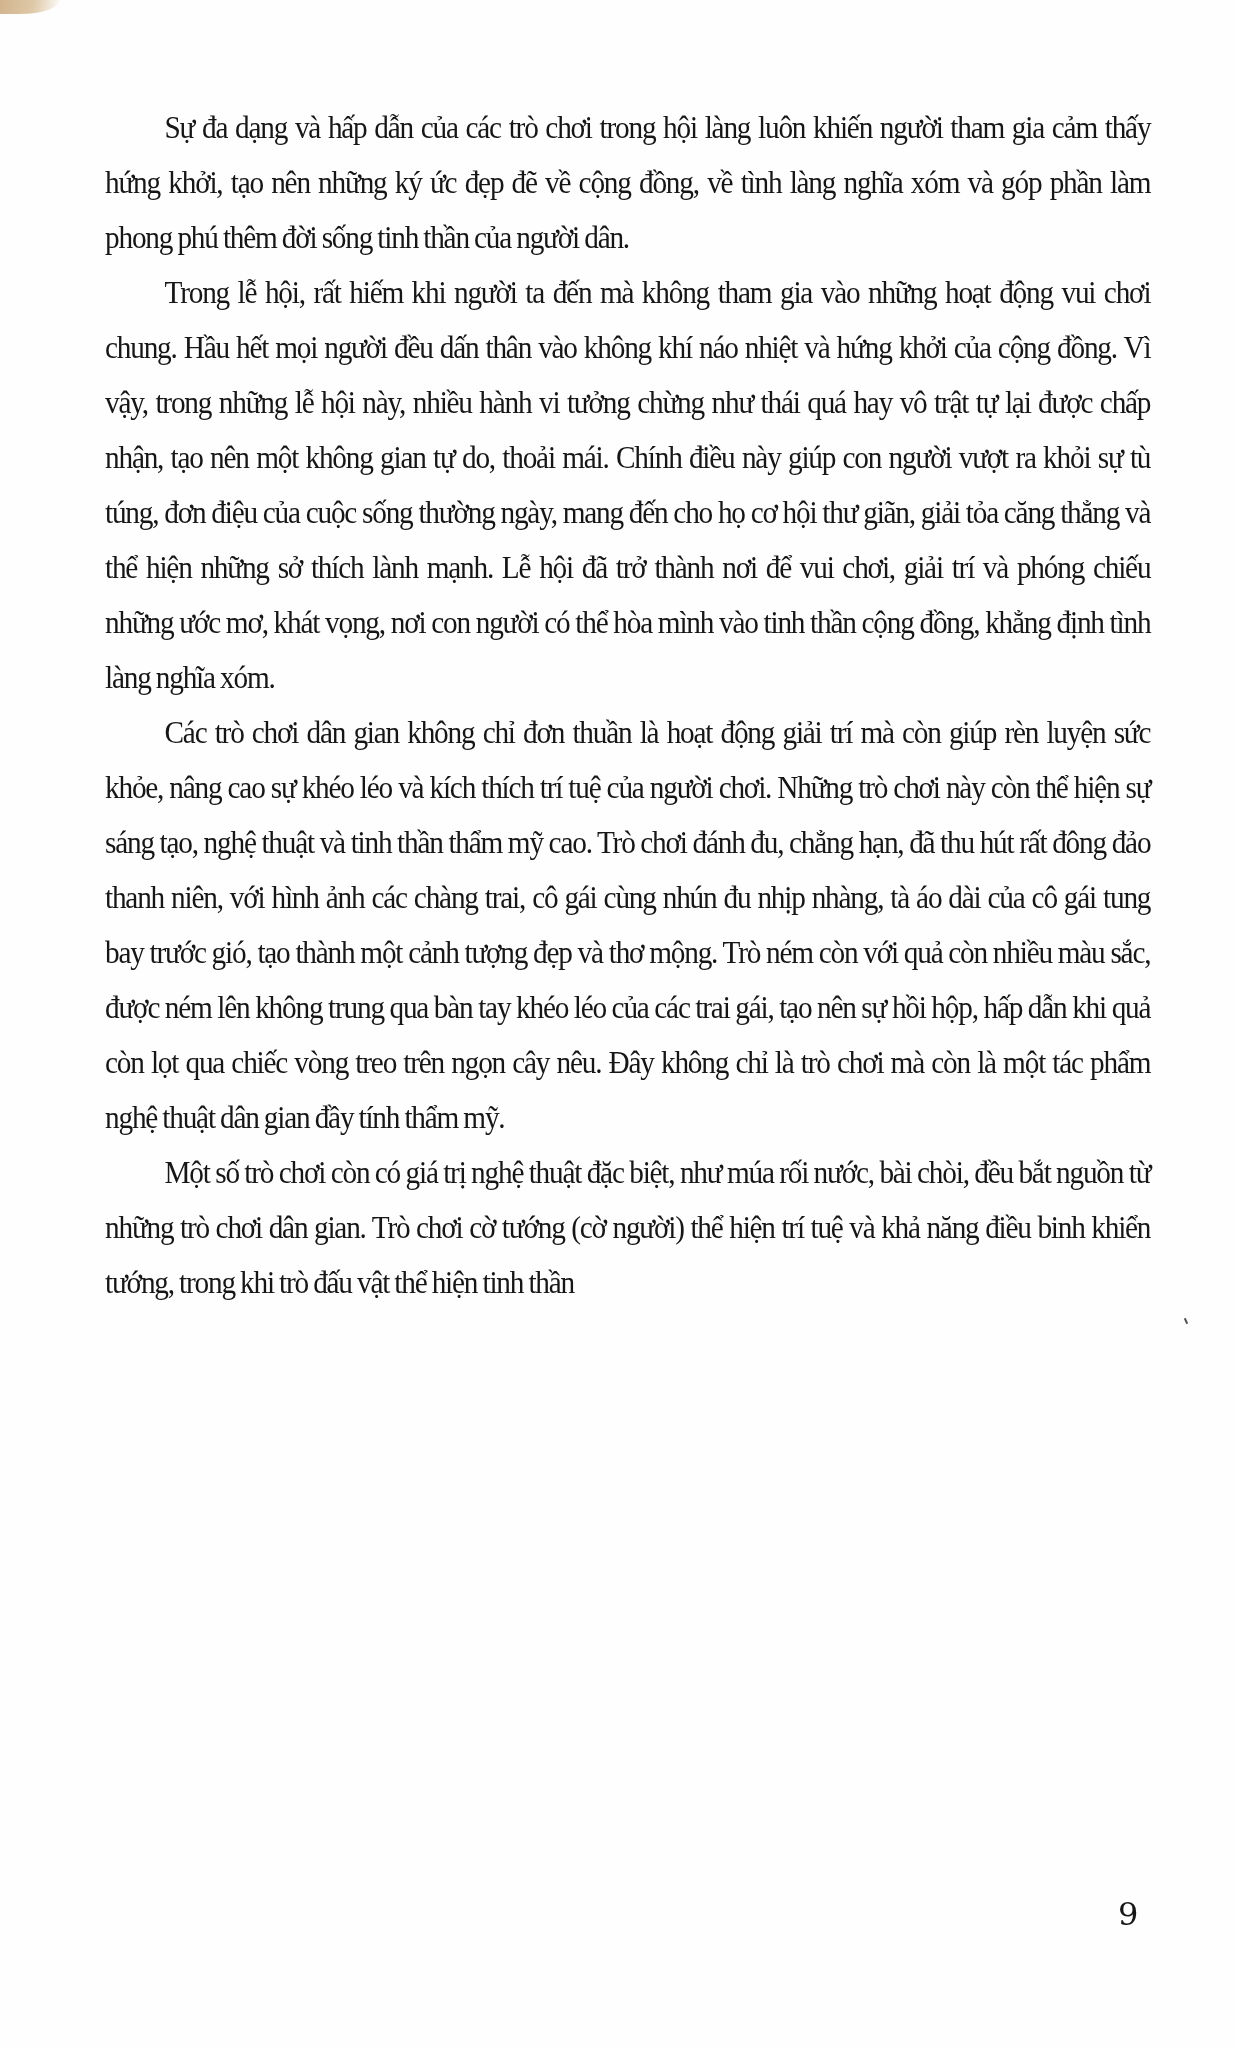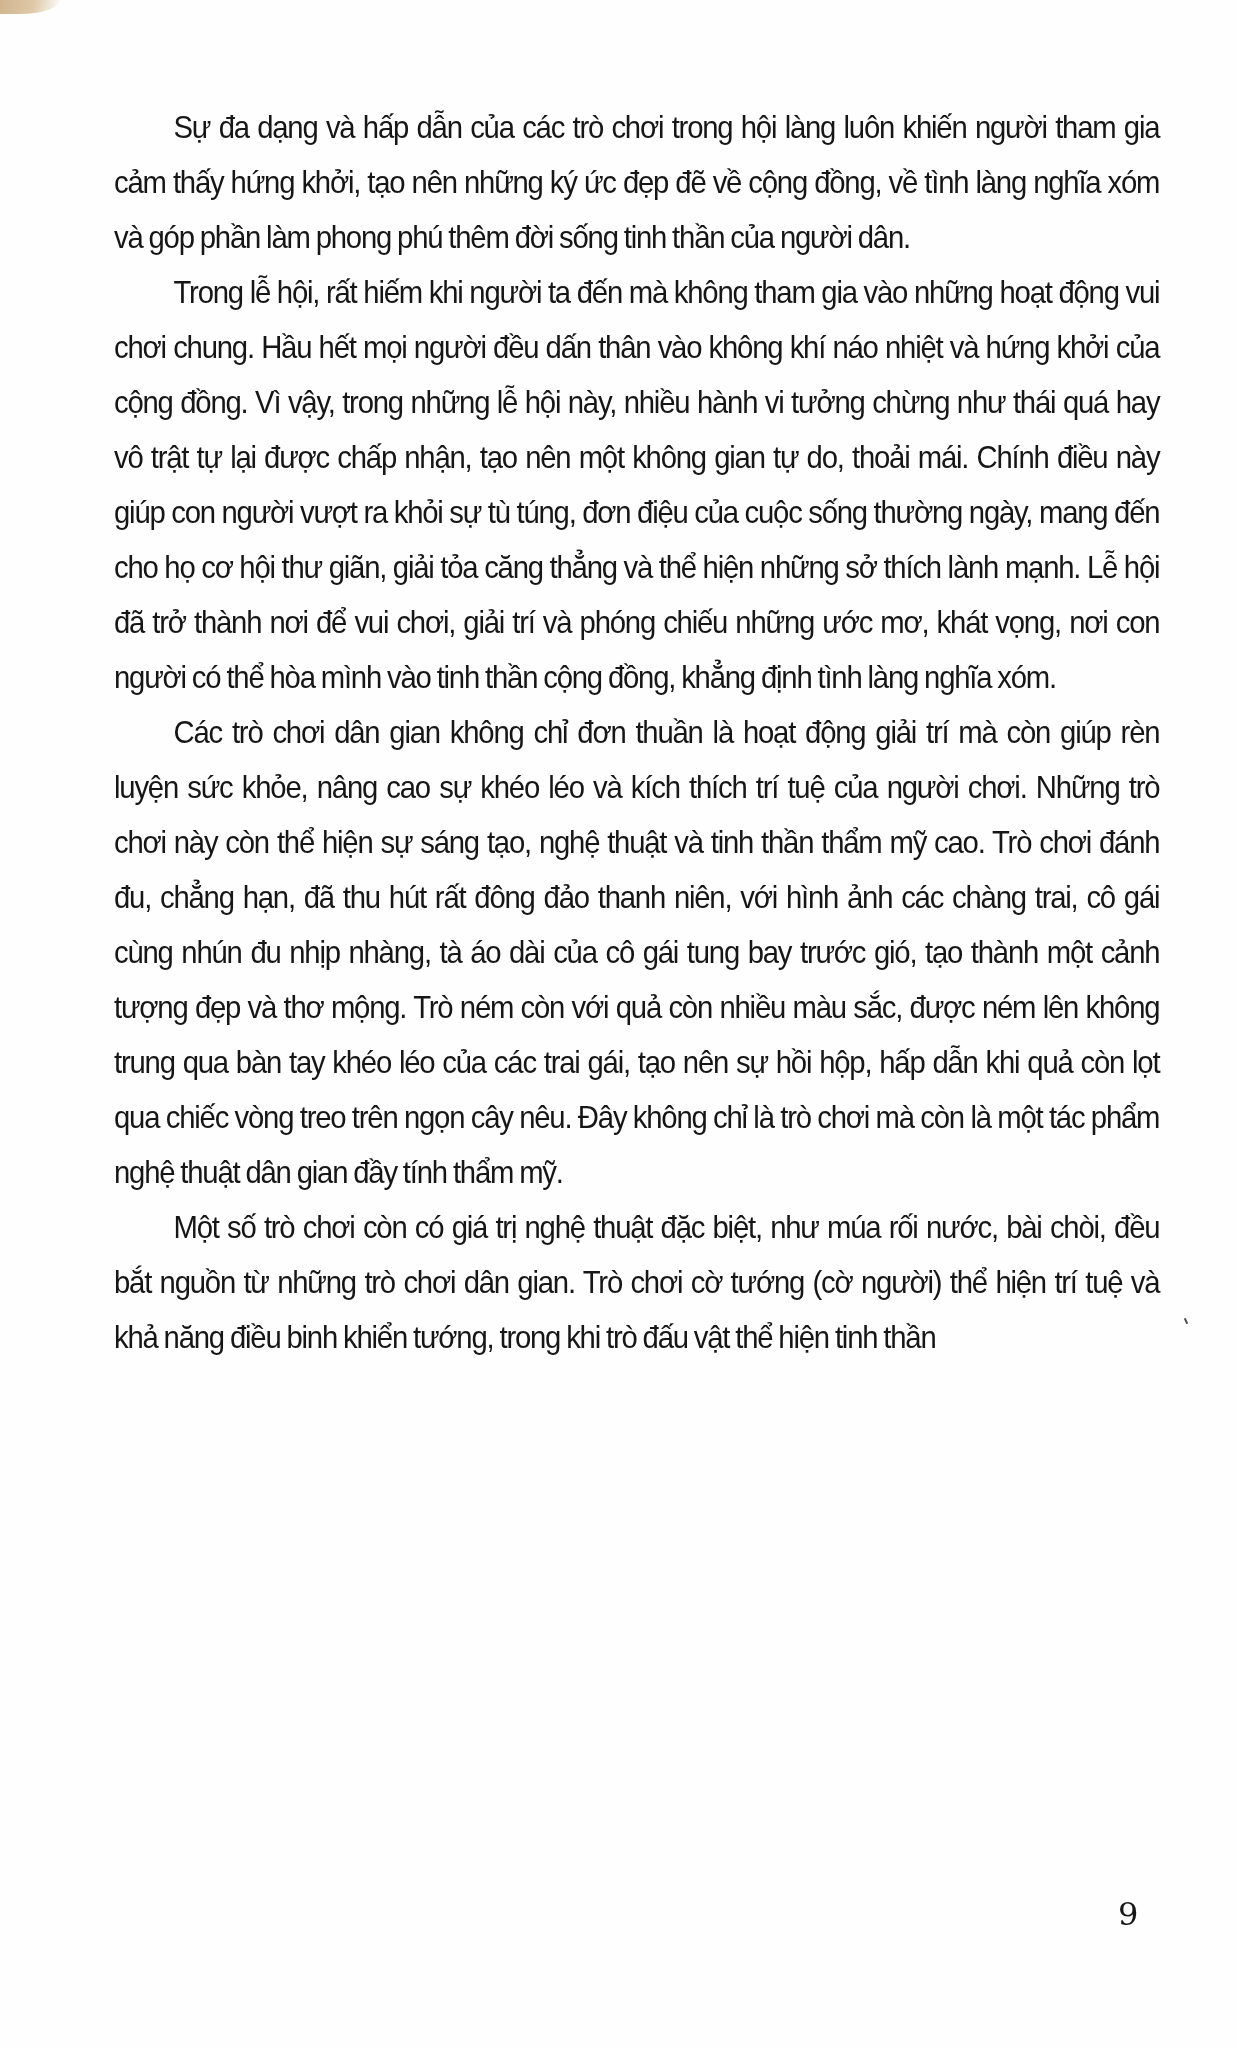--- a/index.html
+++ b/index.html
@@ -19,24 +19,24 @@
       left: 0;
       top: 0;
       width: 60px;
       height: 14px;
       background: linear-gradient(100deg, #c9a77a 0%, #d9bf98 55%, rgba(255,255,255,0) 100%);
       border-bottom-right-radius: 40px 14px;
       opacity: 0.85;
     }
     .page {
       position: absolute;
-      left: 114px;
+      left: 105px;
       top: 100px;
       width: 1045px;
-      font-family: Liberation Sans, sans-serif;
+      font-family: Liberation Serif, serif;
       color: #161616;
     }
     .para {
       margin: 0 0 0 0;
       font-size: 31.5px;
       line-height: 55px;
       text-align: justify;
       text-indent: 64px;
       letter-spacing: -1.3px;
       word-spacing: -1px;

